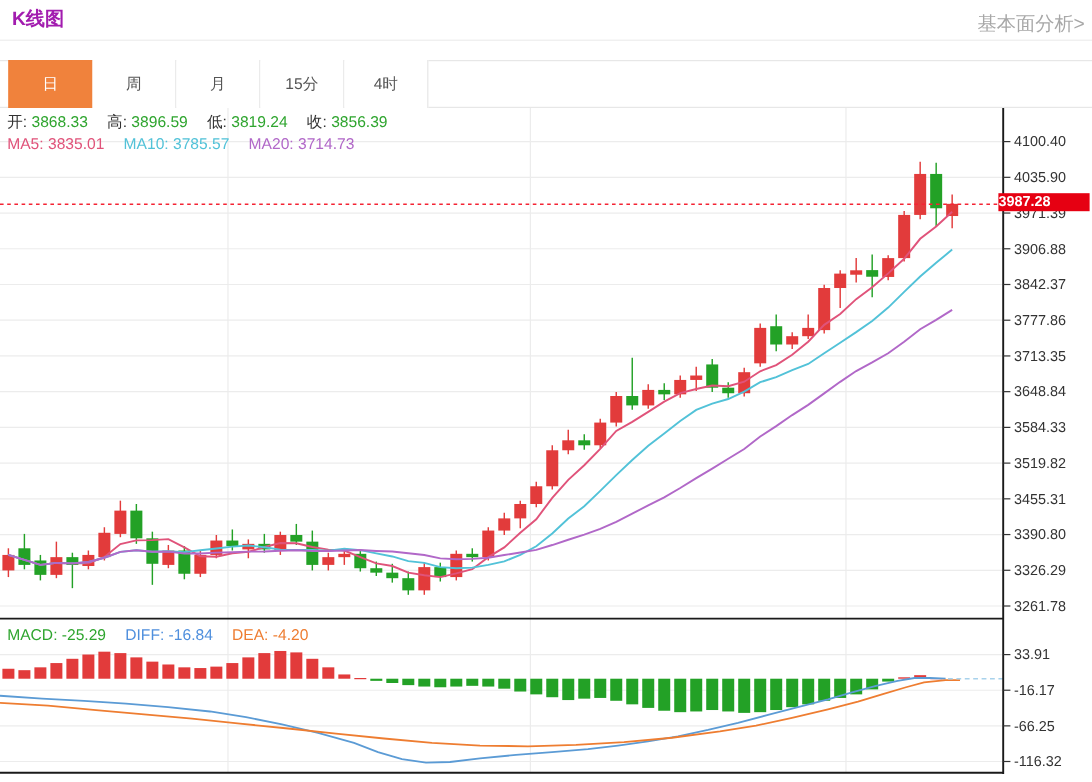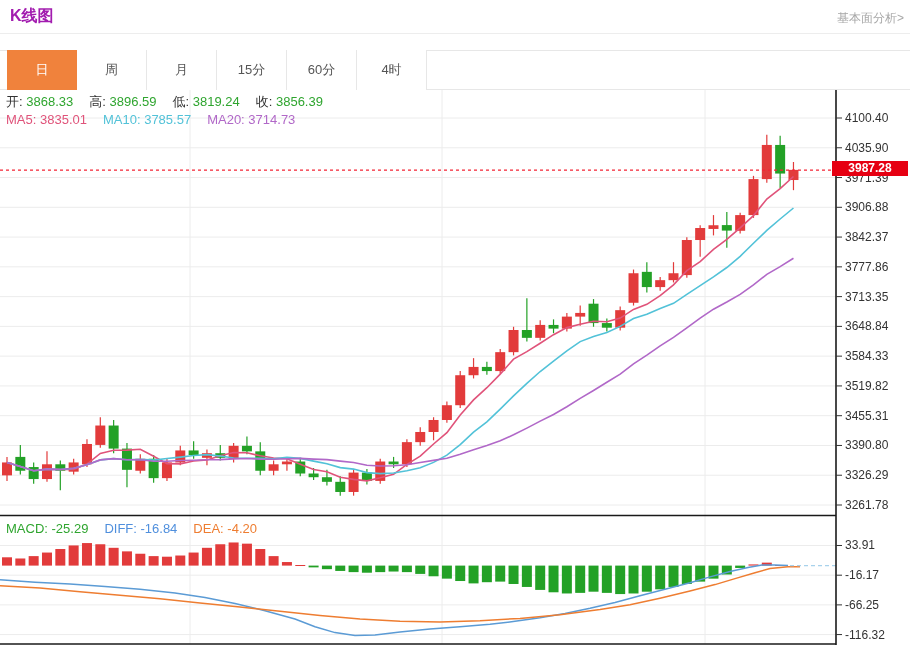--- a/index.html
+++ b/index.html
@@ -1,48 +1,47 @@
 <!DOCTYPE html>
 <html><head>
 <meta charset="utf-8">
 <style>
   html,body{margin:0;padding:0;background:#fff;}
   body{width:910px;height:652px;position:relative;overflow:hidden;
        font-family:"Liberation Sans","DejaVu Sans",sans-serif;}
   .page-title{position:absolute;left:10px;top:6px;font-size:16px;font-weight:bold;color:#a21caf;}
-  .fund-link{position:absolute;right:6px;top:10px;font-size:12px;color:#a7a7a7;cursor:pointer;text-decoration:none;}
+  .fund-link{position:absolute;right:6px;top:10px;font-size:16px;color:#a7a7a7;cursor:pointer;text-decoration:none;}
   .title-sep{position:absolute;left:0;top:33px;width:910px;height:1px;background:#ededed;}
   .tabbar{position:absolute;left:7px;top:50px;height:40px;display:flex;z-index:3;}
   .tabbar-borders{position:absolute;left:0;top:50px;width:910px;height:40px;
       border-top:1px solid #e7e7e7;border-bottom:1px solid #e7e7e7;box-sizing:border-box;}
   .tab{width:70px;height:40px;line-height:40px;text-align:center;font-size:13px;color:#555;
       border-right:1px solid #e7e7e7;box-sizing:border-box;cursor:pointer;background:#fff;}
   .tab:first-child{border-left:1px solid #e7e7e7;}
   .tab.active{background:#f0823c;color:#fff;border-color:#f0823c;}
   .legend{position:absolute;left:6px;font-size:13px;z-index:4;white-space:nowrap;}
   .legend span.lab{color:#333;}
   .legend span.item{margin-right:16px;}
   #chart-svg{position:absolute;left:0;top:0;z-index:1;}
   .price-tag{position:absolute;left:832px;top:161px;width:76px;height:15px;background:#e60012;
-      color:#fff;font-size:12px;font-weight:bold;text-align:center;line-height:15px;z-index:5;}
+      color:#fff;font-size:12px;font-weight:bold;text-align:left;line-height:15px;z-index:5;}
 </style>
 </head>
 <body>
 
 <div class="page-title">K线图</div>
 <a class="fund-link">基本面分析&gt;</a>
 <div class="title-sep"></div>
 
 <div class="tabbar-borders"></div>
 <div class="tabbar" id="tabbar">
     <div class="tab active">日</div>
     <div class="tab">周</div>
     <div class="tab">月</div>
     <div class="tab">15分</div>
-    <div class="tab">60分</div>
     <div class="tab">4时</div>
   </div>
 
 <svg id="chart-svg" width="910" height="652">
     <g>
       <line x1="0" y1="118" x2="836" y2="118" stroke="#ececec" stroke-width="1"></line>
       <line x1="0" y1="147.76923076923077" x2="836" y2="147.76923076923077" stroke="#ececec" stroke-width="1"></line>
       <line x1="0" y1="177.53846153846155" x2="836" y2="177.53846153846155" stroke="#ececec" stroke-width="1"></line>
       <line x1="0" y1="207.30769230769232" x2="836" y2="207.30769230769232" stroke="#ececec" stroke-width="1"></line>
       <line x1="0" y1="237.0769230769231" x2="836" y2="237.0769230769231" stroke="#ececec" stroke-width="1"></line>

